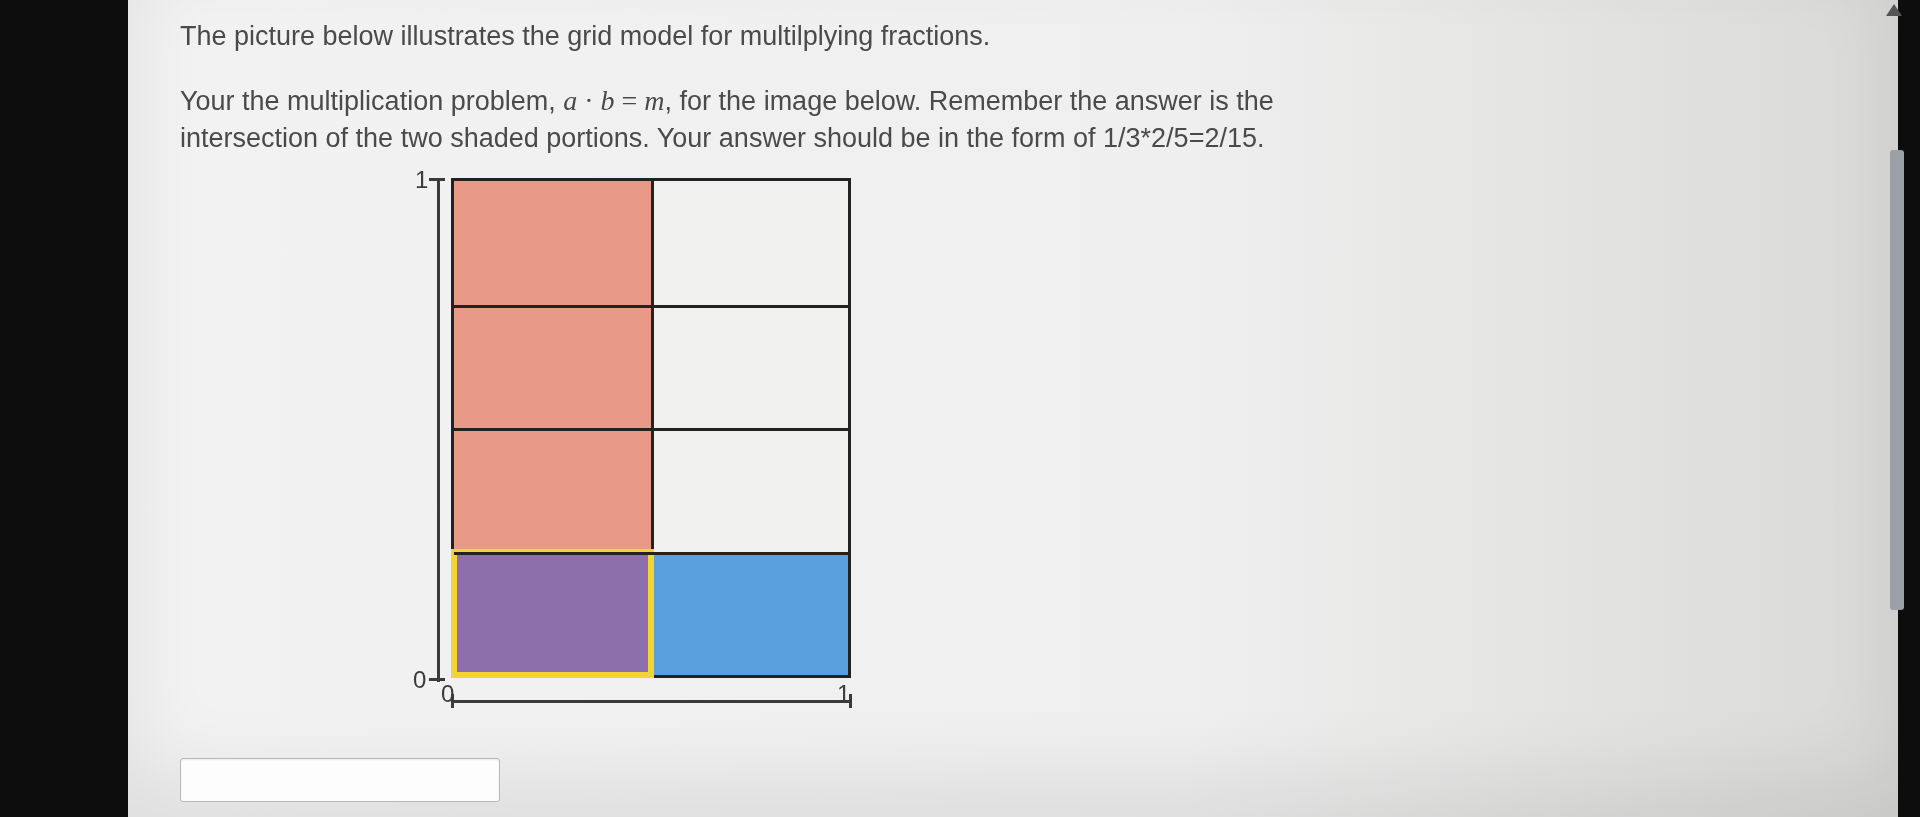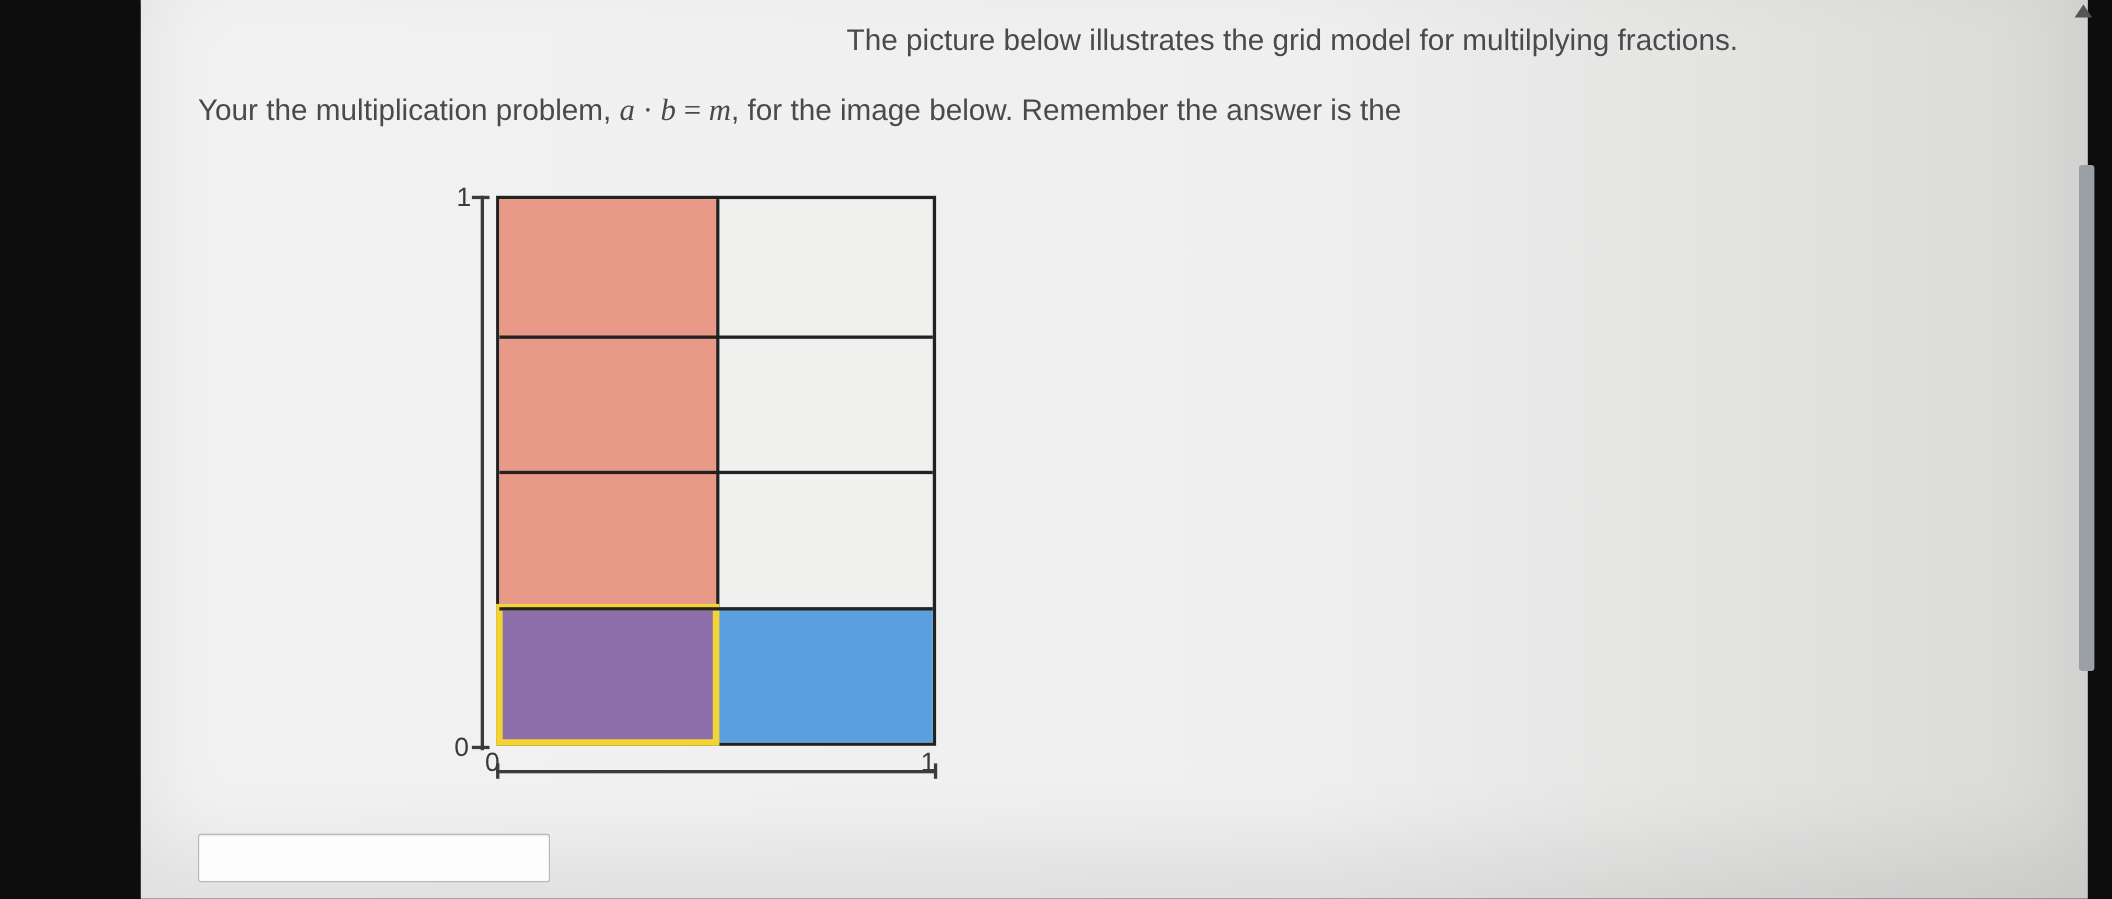--- a/index.html
+++ b/index.html
@@ -57,21 +57,20 @@
     position: absolute;
     left: 180px; top: 18px;
     width: 1400px;
     color: #4b4b4b;
   }
   .intro {
     font-size: 27px;
     line-height: 1.4;
     margin-bottom: 26px;
     color: #4a4a4a;
-    text-align: right;
   }
   .prompt {
     font-size: 27px;
     line-height: 1.35;
     color: #4a4a4a;
   }
   .math-i { font-family: "Times New Roman", serif; font-style: italic; font-size: 28px; }
   .math   { font-family: "Times New Roman", serif; font-size: 28px; }
 
   
@@ -154,20 +153,21 @@
 <body>
 
 <div class="outer-frame">
   <div class="top-bar"></div>
   <div class="page-area"></div>
 
   <div class="content">
     <p class="intro">The picture below illustrates the grid model for multilplying fractions.</p>
     <p class="prompt">
       <span>Your the multiplication problem, </span><span class="math-i">a</span><span class="math"> · </span><span class="math-i">b</span><span class="math"> = </span><span class="math-i">m</span><span>, for the image below. Remember the answer is the</span><br>
+      <span>intersection of the two shaded portions. Your answer should be in the form of 1/3*2/5=2/15.</span>
     </p>
   </div>
 
   <div class="diagram">
     <div class="y-axis-line"></div>
     <div class="y-tick-top"></div>
     <div class="y-tick-bot"></div>
     <div class="y-label-1">1</div>
     <div class="y-label-0">0</div>
 

